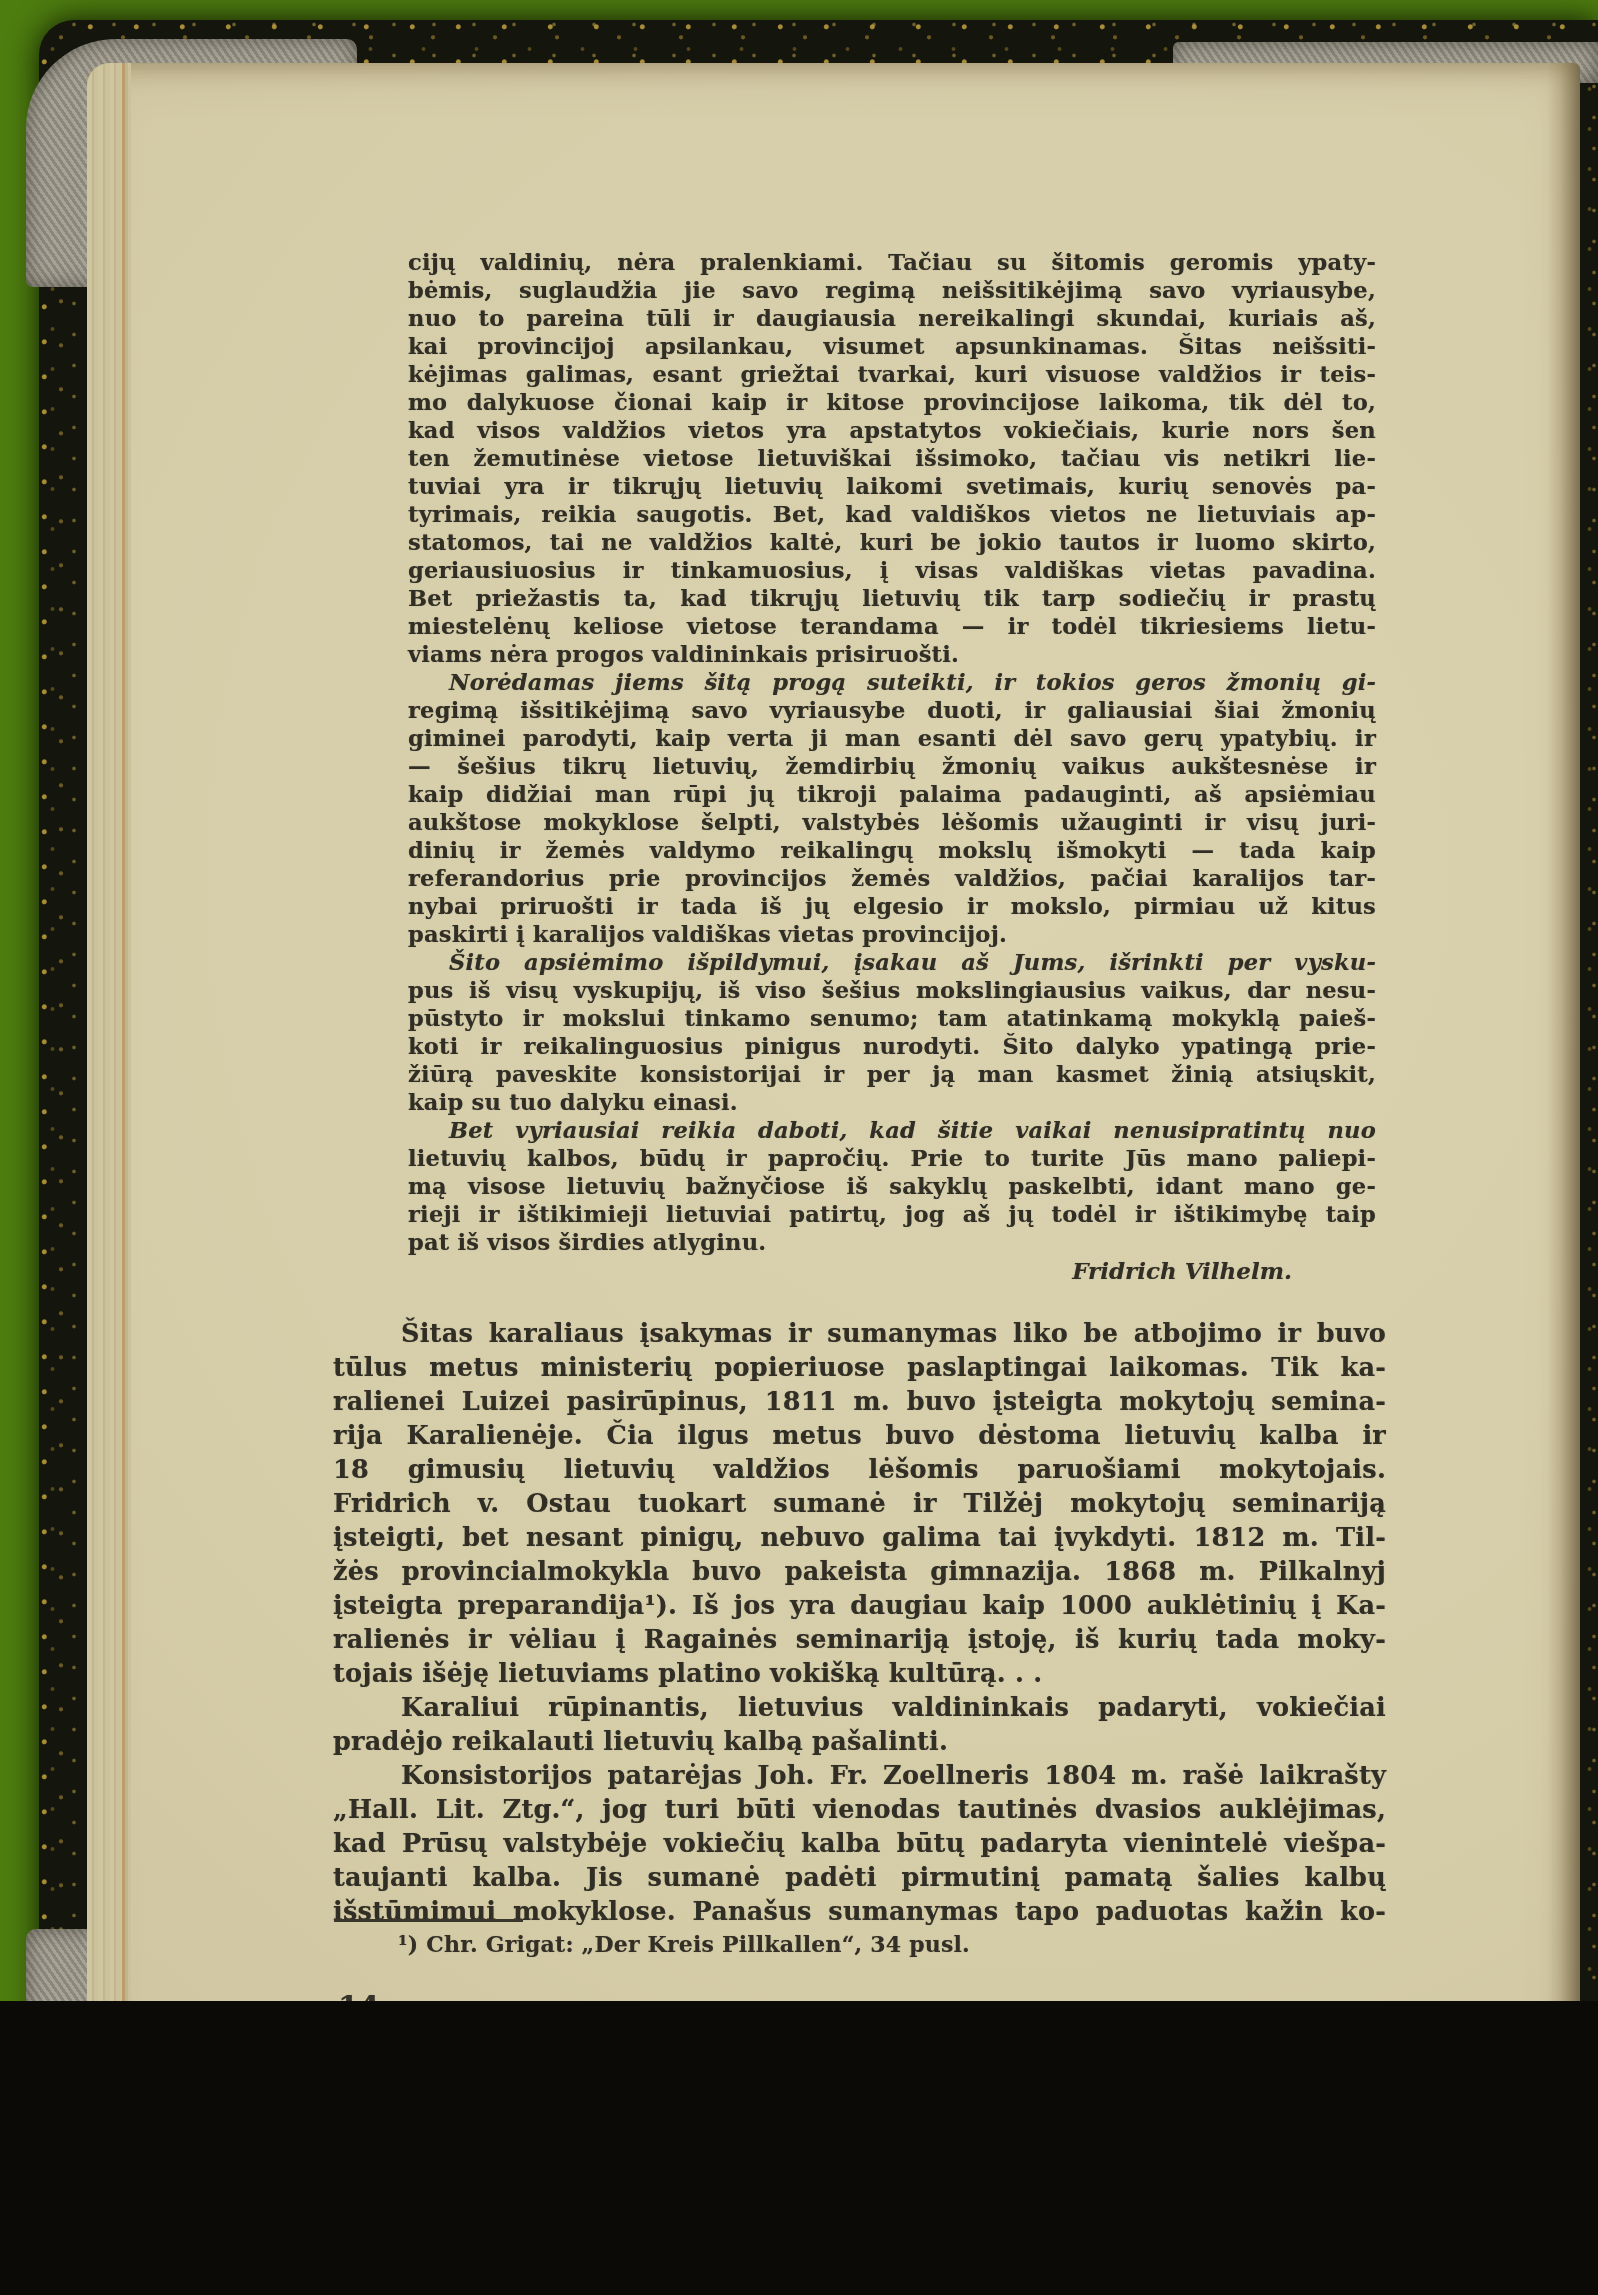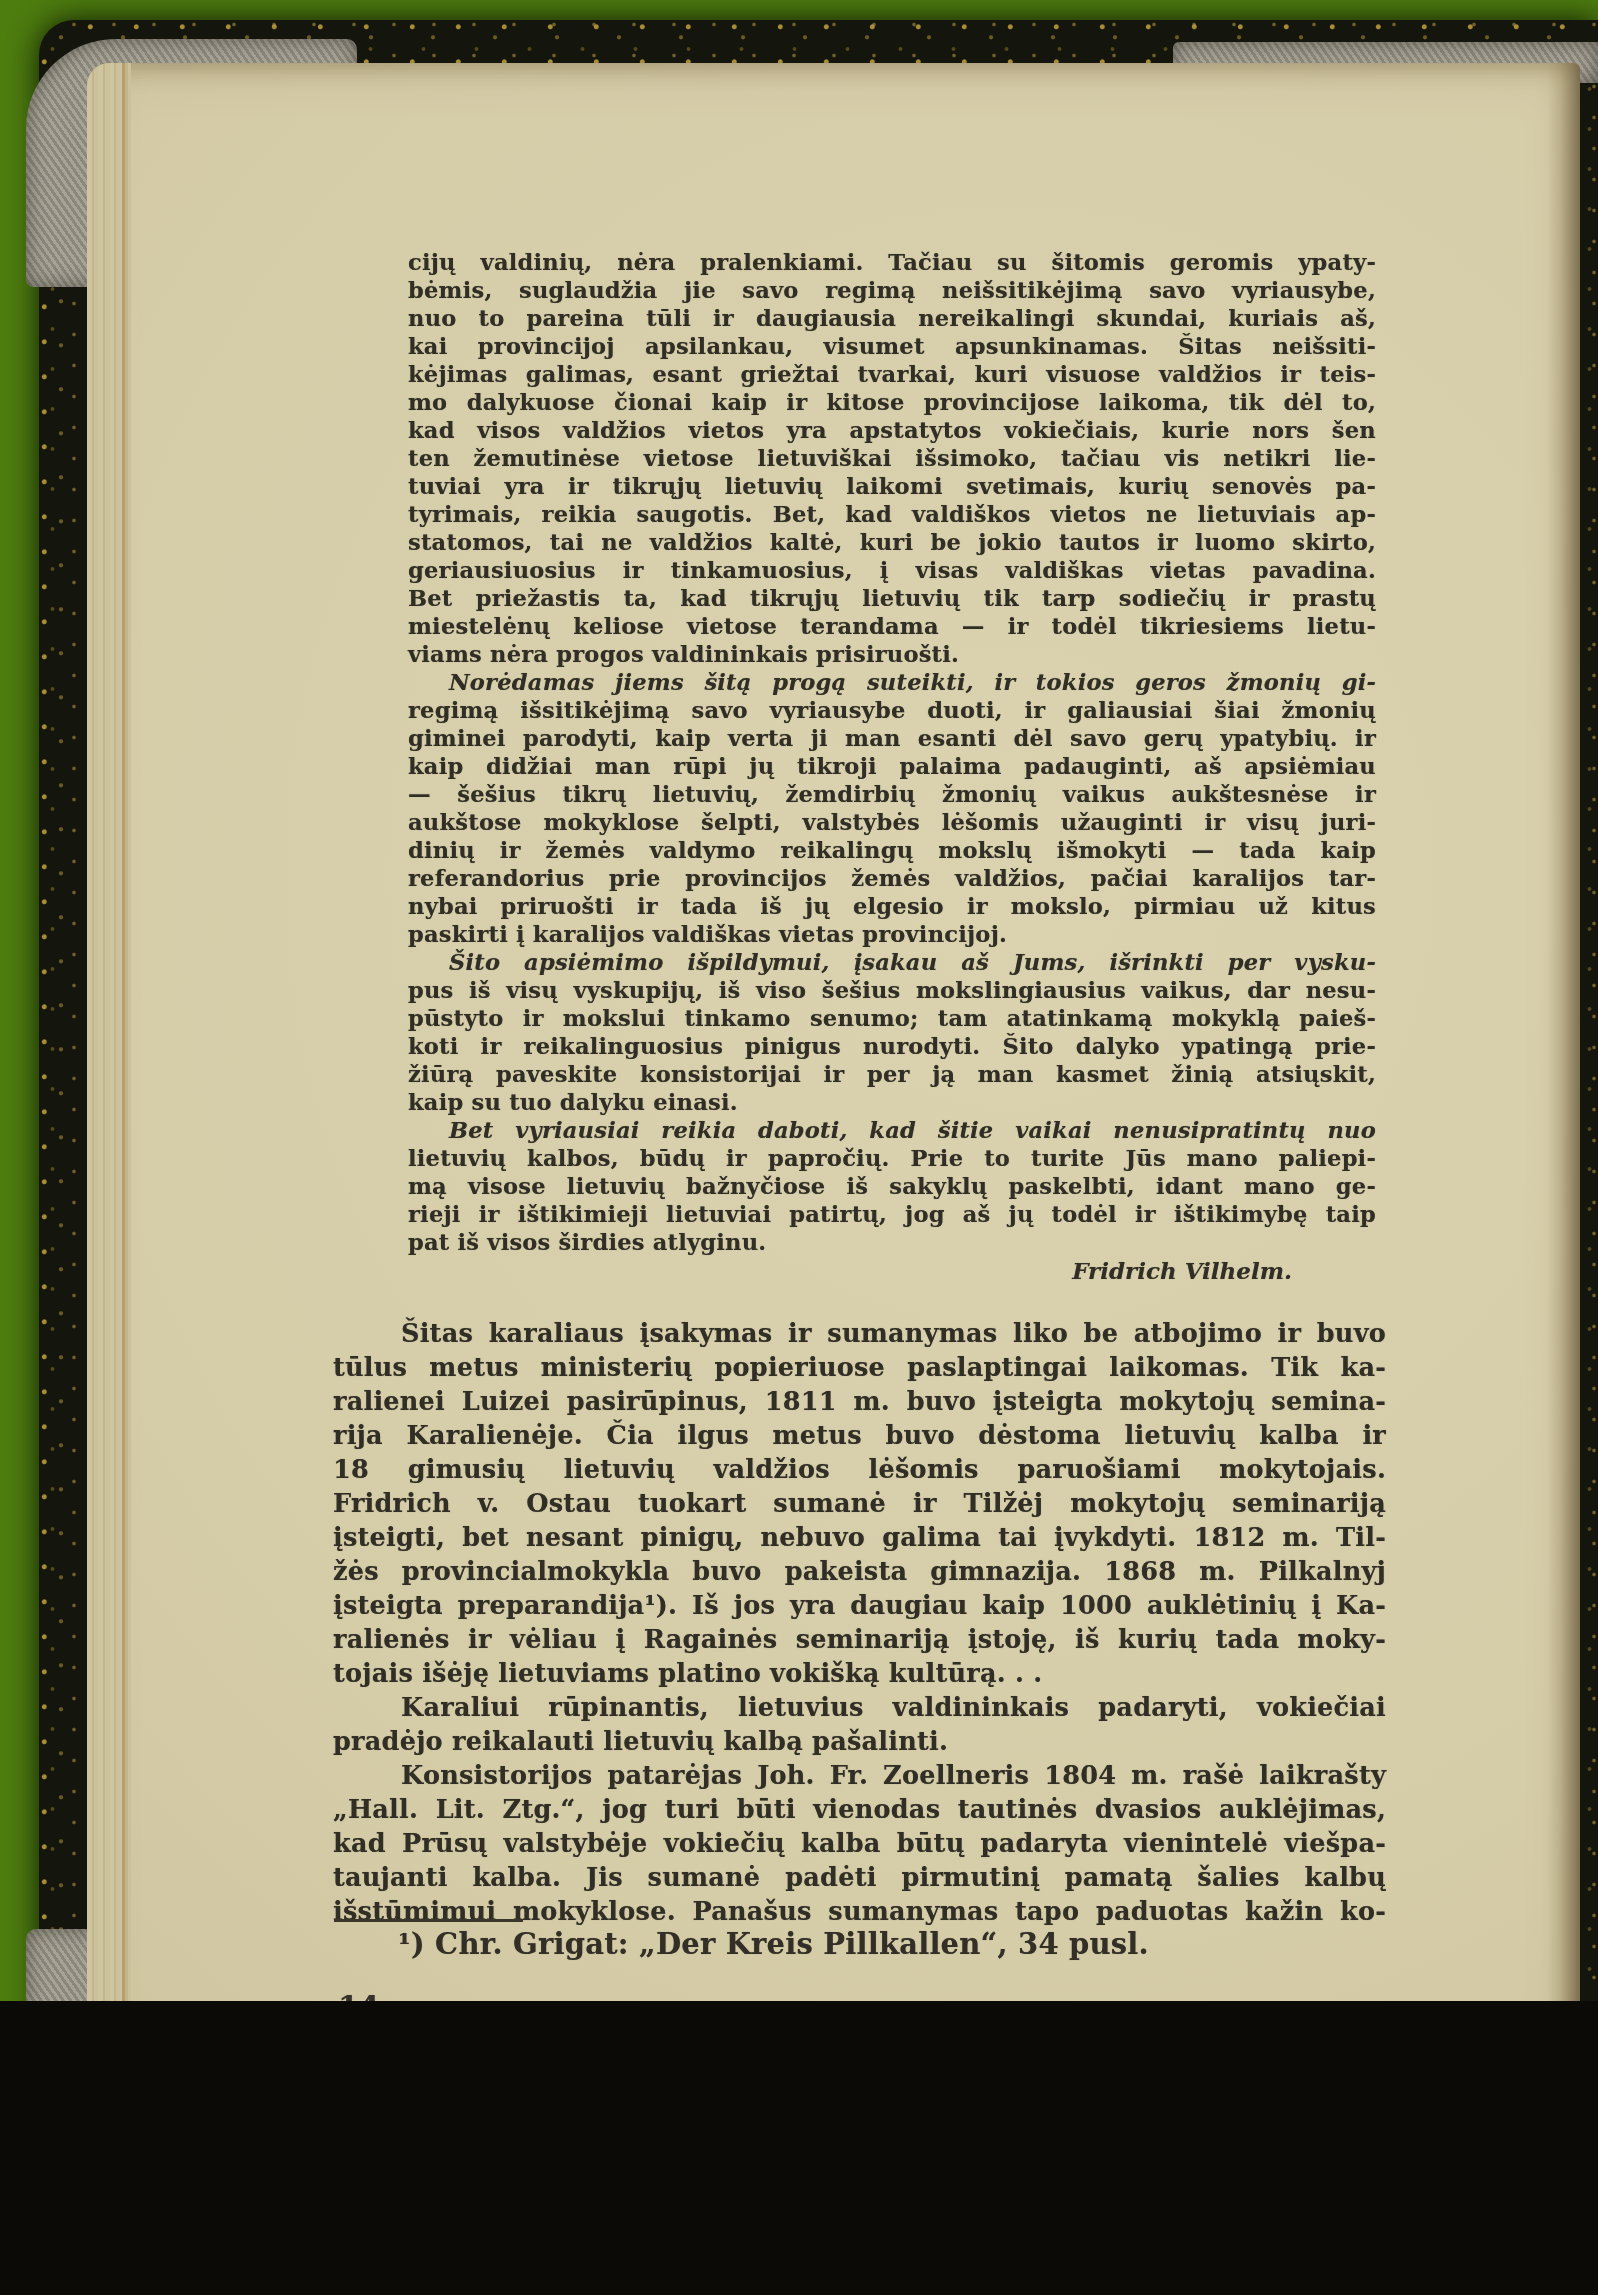--- a/index.html
+++ b/index.html
@@ -66,21 +66,21 @@
   .quote .line.indent{text-indent:41px;font-style:italic;}
   .signature{
     margin-left:75px;width:968px;box-sizing:border-box;
     text-align:right;padding-right:84px;font-style:italic;
     font-size:23px;line-height:29px;font-weight:700;
   }
   .body{margin-top:31px;font-size:25.6px;line-height:34px;font-weight:700;letter-spacing:0.2px;}
   .body .line.indent{text-indent:68px;}
   .footnote-rule{position:absolute;left:247px;top:1856px;width:189px;height:3px;background:#3a362c;}
   .footnote{
-    position:absolute;left:311px;top:1868px;font-size:29px;line-height:27px;
+    position:absolute;left:311px;top:1868px;font-size:22px;line-height:27px;
     font-weight:700;letter-spacing:0.2px;color:#332f26;text-shadow:0 0 0.8px rgba(45,42,34,.45);
   }
   .page-number{
     position:absolute;left:251px;top:1926px;font-size:30px;font-weight:700;
     color:#35322a;text-shadow:0 0 0.8px rgba(45,42,34,.45);
   }
 </style>
 </head>
 <body>
 
@@ -111,22 +111,22 @@
             <div class="line">statomos, tai ne valdžios kaltė, kuri be jokio tautos ir luomo skirto,</div>
             <div class="line">geriausiuosius ir tinkamuosius, į visas valdiškas vietas pavadina.</div>
             <div class="line">Bet priežastis ta, kad tikrųjų lietuvių tik tarp sodiečių ir prastų</div>
             <div class="line">miestelėnų keliose vietose terandama — ir todėl tikriesiems lietu-</div>
             <div class="line last">viams nėra progos valdininkais prisiruošti.</div>
           </div>
           <div class="paragraph">
             <div class="line indent">Norėdamas jiems šitą progą suteikti, ir tokios geros žmonių gi-</div>
             <div class="line">regimą išsitikėjimą savo vyriausybe duoti, ir galiausiai šiai žmonių</div>
             <div class="line">giminei parodyti, kaip verta ji man esanti dėl savo gerų ypatybių. ir</div>
+            <div class="line">— šešius tikrų lietuvių, žemdirbių žmonių vaikus aukštesnėse ir</div>
             <div class="line">kaip didžiai man rūpi jų tikroji palaima padauginti, aš apsiėmiau</div>
-            <div class="line">— šešius tikrų lietuvių, žemdirbių žmonių vaikus aukštesnėse ir</div>
             <div class="line">aukštose mokyklose šelpti, valstybės lėšomis užauginti ir visų juri-</div>
             <div class="line">dinių ir žemės valdymo reikalingų mokslų išmokyti — tada kaip</div>
             <div class="line">referandorius prie provincijos žemės valdžios, pačiai karalijos tar-</div>
             <div class="line">nybai priruošti ir tada iš jų elgesio ir mokslo, pirmiau už kitus</div>
             <div class="line last">paskirti į karalijos valdiškas vietas provincijoj.</div>
           </div>
           <div class="paragraph">
             <div class="line indent">Šito apsiėmimo išpildymui, įsakau aš Jums, išrinkti per vysku-</div>
             <div class="line">pus iš visų vyskupijų, iš viso šešius mokslingiausius vaikus, dar nesu-</div>
             <div class="line">pūstyto ir mokslui tinkamo senumo; tam atatinkamą mokyklą paieš-</div>

